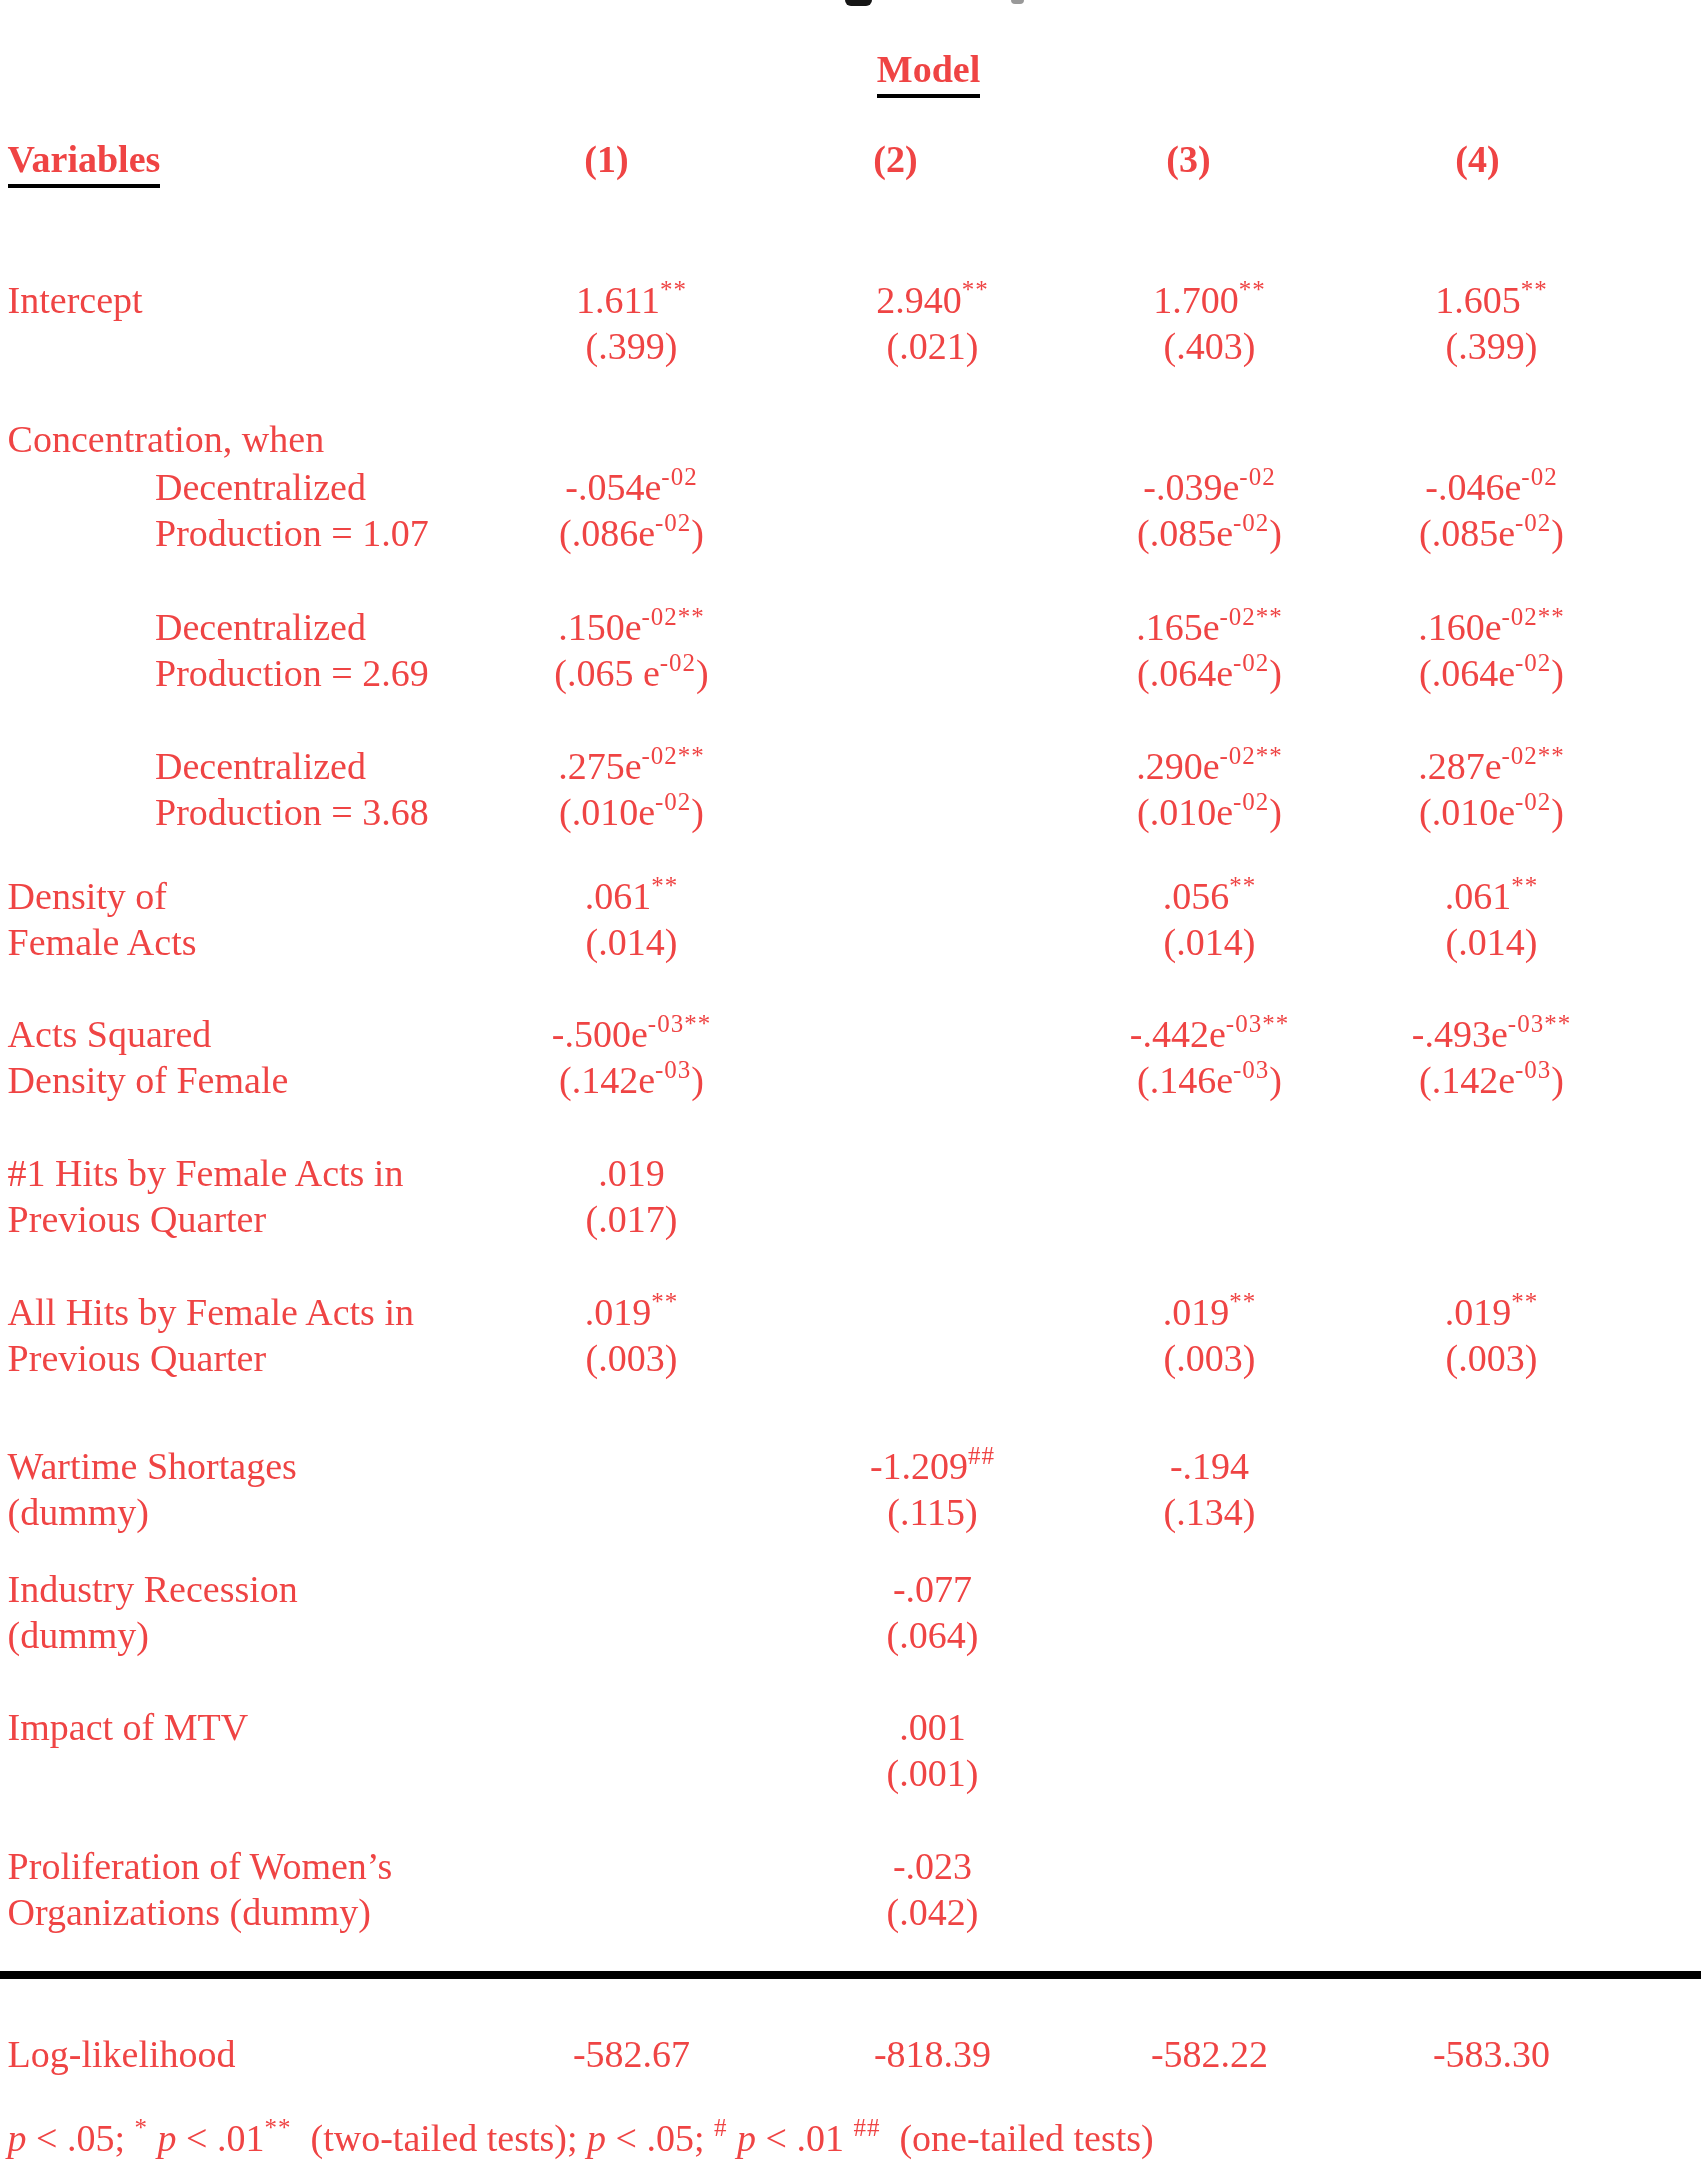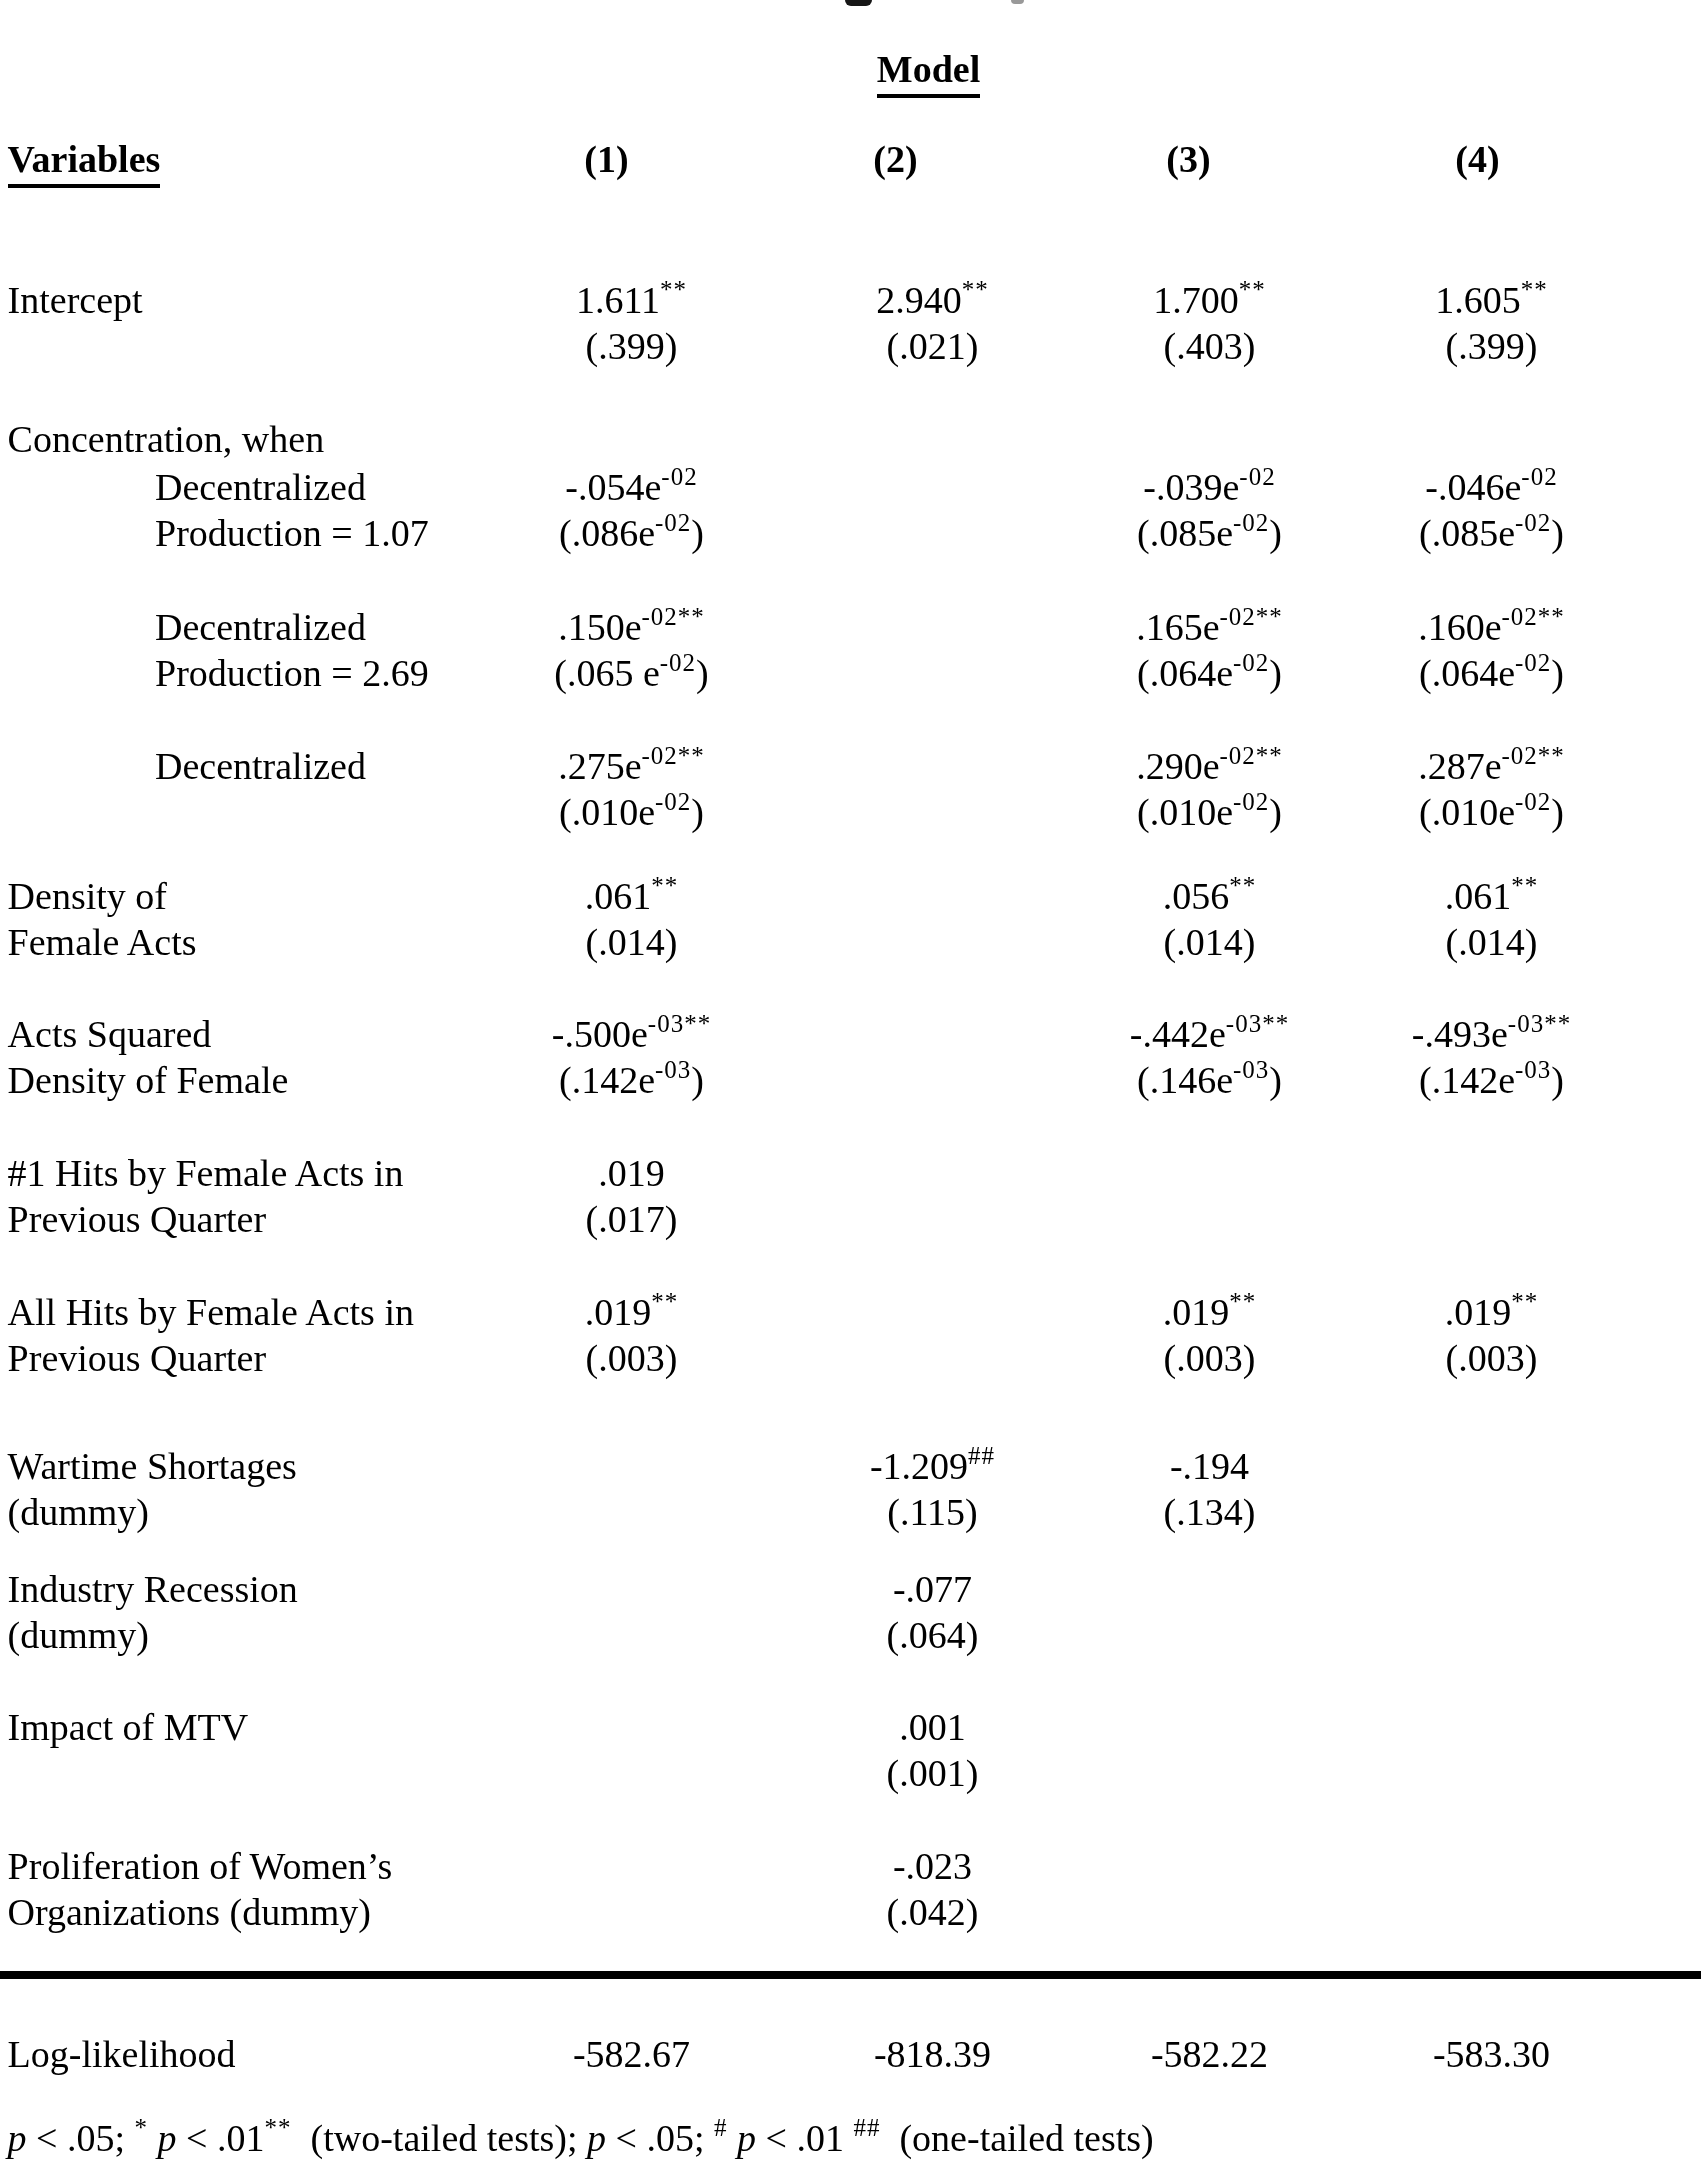--- a/index.html
+++ b/index.html
@@ -1,19 +1,19 @@
 <!DOCTYPE html>
 <html><head>
 <meta charset="utf-8">
 <style>
   html,body{margin:0;padding:0;background:#e8e8e8;}
   .page{
     position:relative;
     width:1701px;height:2167px;
-    background:#ffffff;color:#000000;
+    background:#ffffff;color:#ef4444;
     font-family:"Liberation Serif","DejaVu Serif",serif;
     font-size:38px;line-height:46px;
     overflow:hidden;
     margin:0 auto;
   }
   .b{font-weight:700;}
   .ul{display:inline-block;border-bottom:4.8px solid #000;padding-bottom:1.9px;}
   .remnant1{position:absolute;left:845px;top:0;width:27px;height:5.7px;background:#161616;border-radius:0 0 11.5px 11.5px;}
   .remnant2{position:absolute;left:1011px;top:0;width:13.4px;height:3.8px;background:#999;border-radius:0 0 5.7px 5.7px;}
   .model-head{position:absolute;left:785px;top:46px;width:287px;text-align:center;}
@@ -119,20 +119,21 @@
           <div class="vline"><span>(.064e</span><span class="sup">-02</span><span>)</span></div>
         </div>
         <div class="col c3">
           <div class="vline"><span>.160e</span><span class="sup">-02**</span></div>
           <div class="vline"><span>(.064e</span><span class="sup">-02</span><span>)</span></div>
         </div>
       </div>
       <div class="block" style="top: 743px;">
         <div class="lab ind">
           <div class="lline">Decentralized</div>
+          <div class="lline">Production = 3.68</div>
         </div>
         <div class="col c0">
           <div class="vline"><span>.275e</span><span class="sup">-02**</span></div>
           <div class="vline"><span>(.010e</span><span class="sup">-02</span><span>)</span></div>
         </div>
         <div class="col c1">
           <div class="vline"><span></span><span class="sup"></span></div>
           <div class="vline"><span></span><span class="sup"></span><span></span></div>
         </div>
         <div class="col c2">

